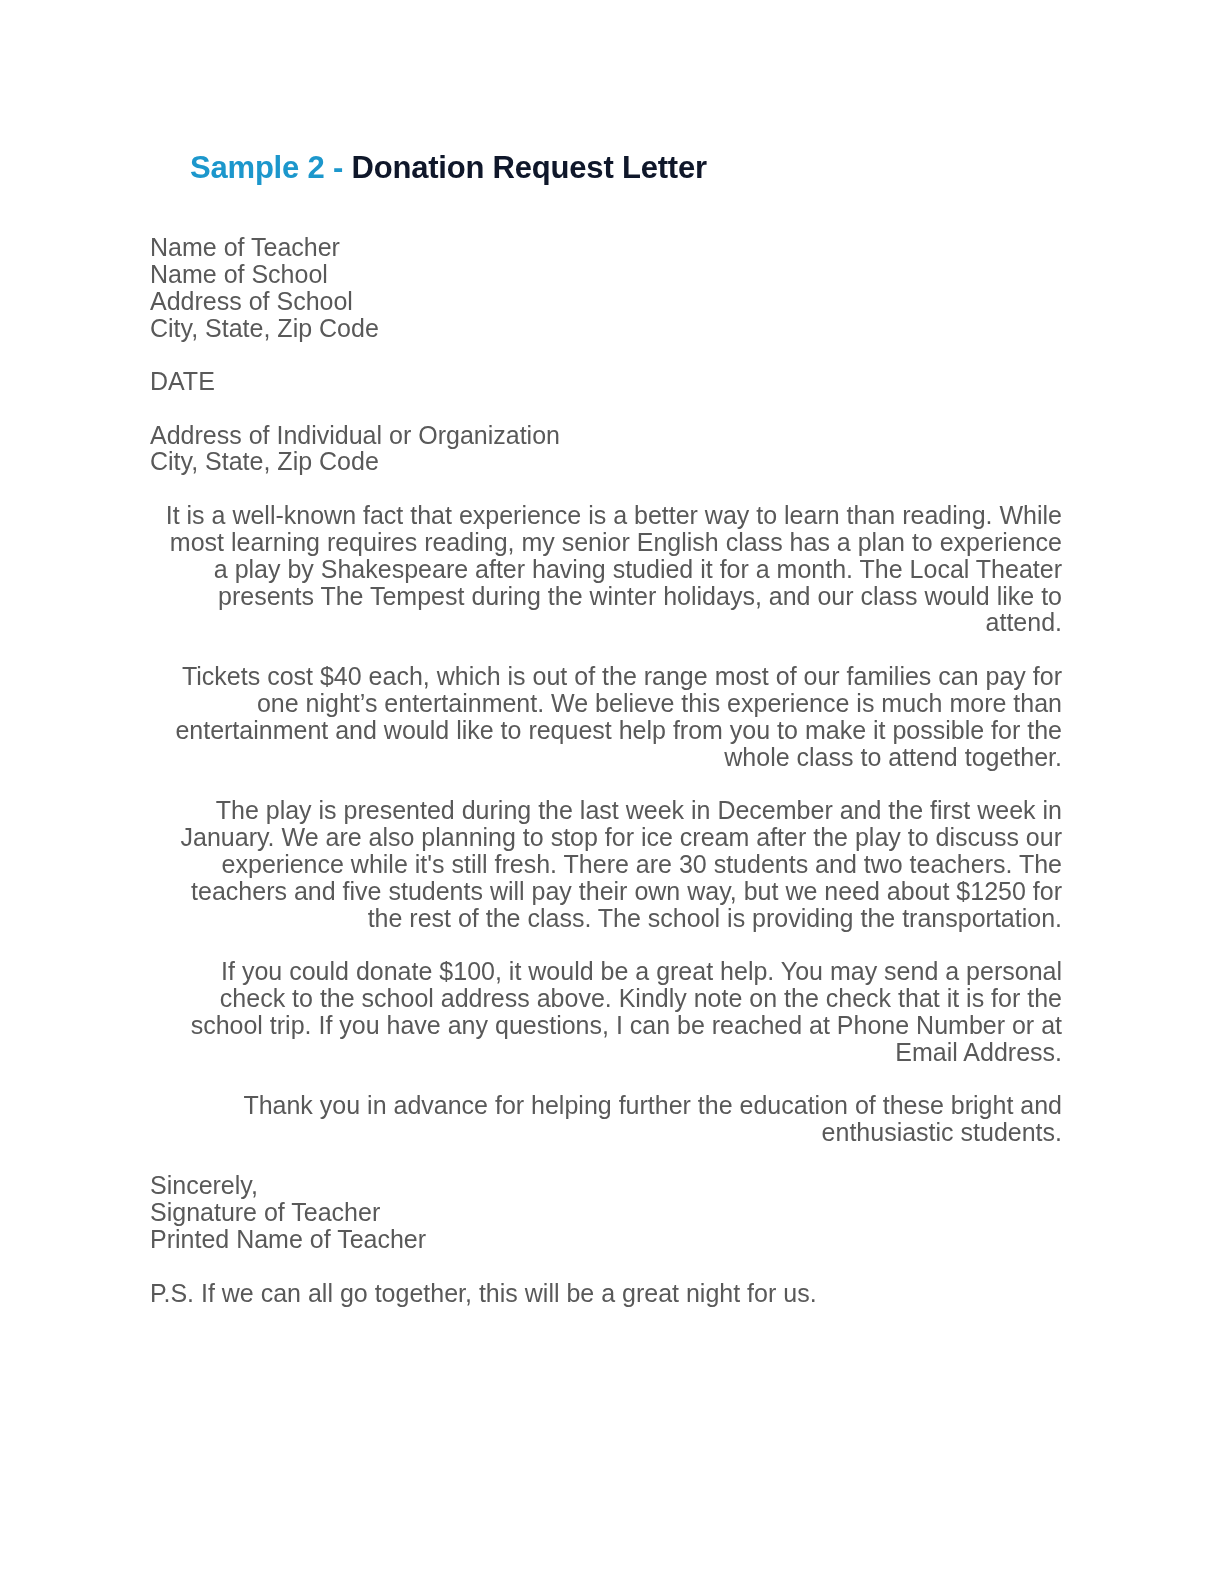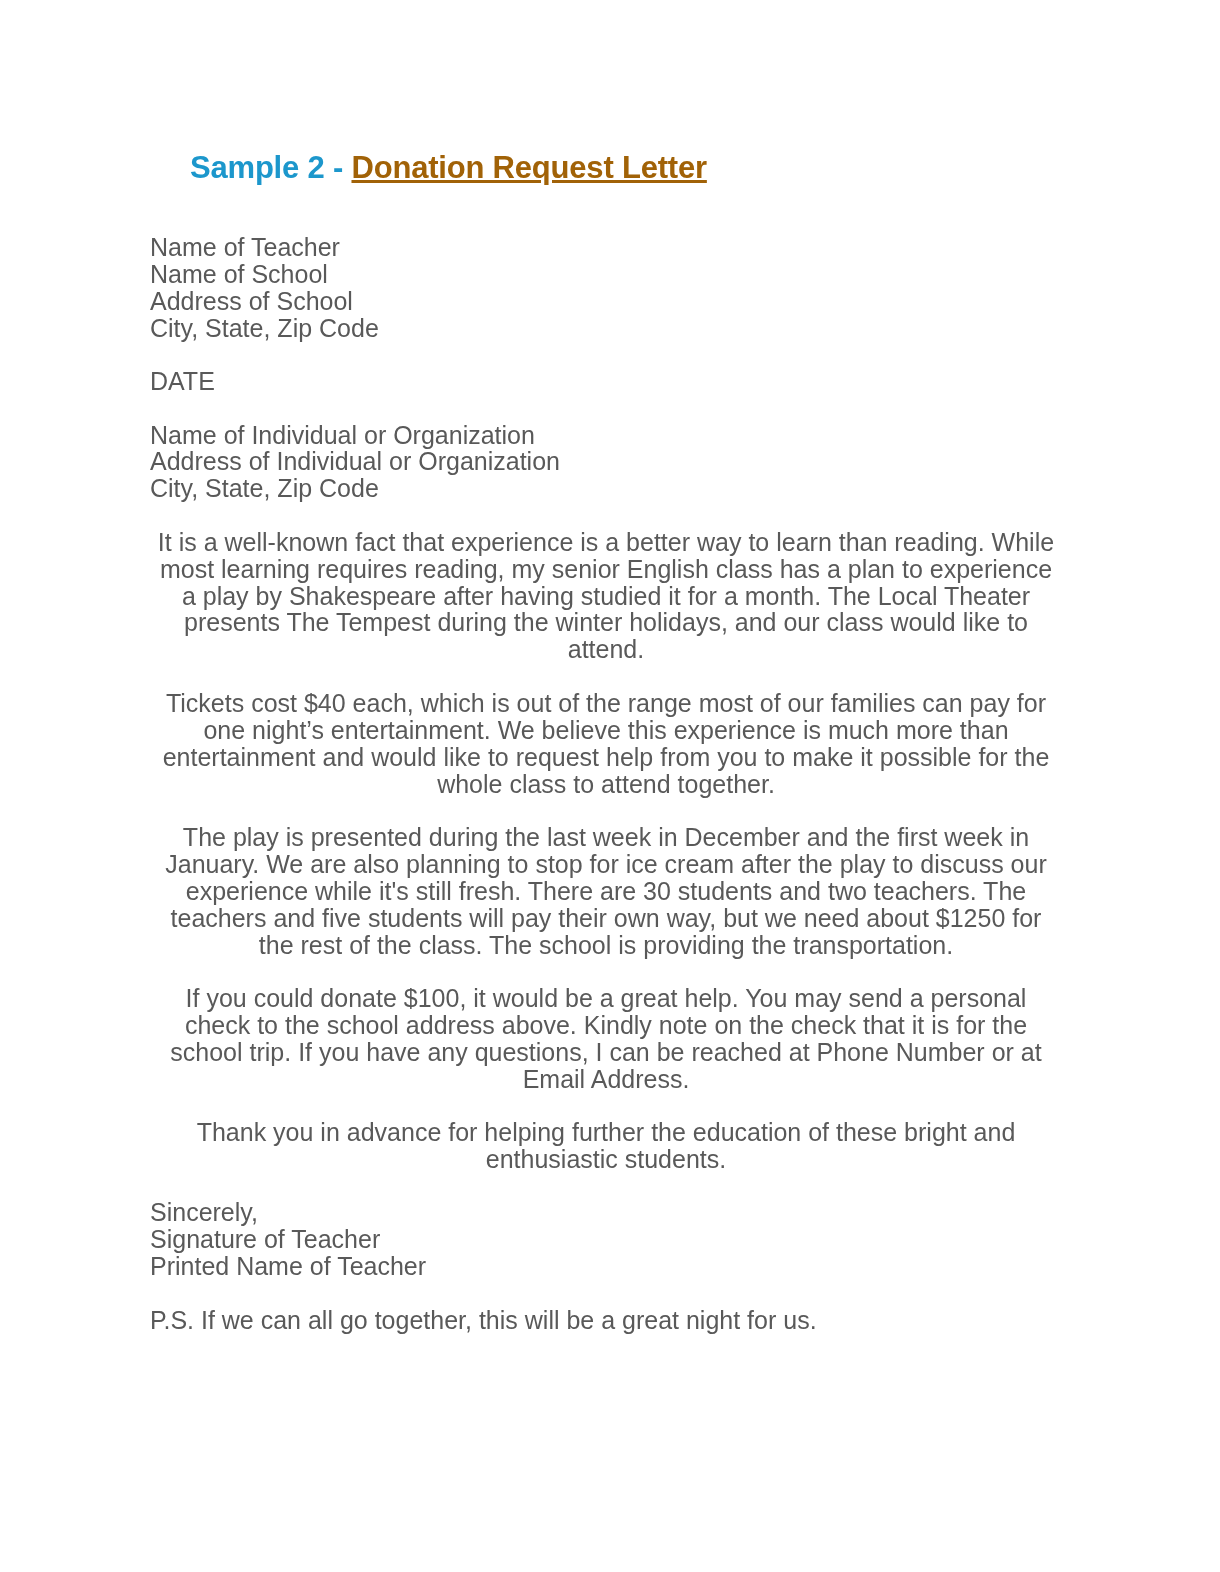--- a/index.html
+++ b/index.html
@@ -27,42 +27,41 @@
     line-height: 40px;
     margin: 0 0 46px 0;
     letter-spacing: -0.2px;
     white-space: nowrap;
   }
   .title-part-primary {
     color: #1C97CC;
     margin-left: 40px;
   }
   .title-part-secondary {
-    color: #a16207;
-    text-decoration: underline;
+    color: #0f172a;
   }
   .letter-body {
     width: 912px;
     color: #595959;
     font-size: 25px;
     line-height: 26.9px;
   }
   .block {
     margin: 0 0 26.5px 0;
   }
   .block:last-child {
     margin-bottom: 16px;
   }
   .line {
     display: block;
     white-space: pre-wrap;
   }
   .para {
     margin: 0 0 26.5px 0;
-    text-align: center;
+    text-align: right;
   }
 </style>
 </head>
 <body>
 
 <div class="page">
 
   <h1 class="doc-title"><span class="title-part-primary">Sample 2 - </span><span class="title-part-secondary">Donation Request Letter</span></h1>
 
   <div class="letter-body">
@@ -72,21 +71,20 @@
       <span class="line">Name of School</span>
       <span class="line">Address of School</span>
       <span class="line">City, State, Zip Code</span>
     </div>
 
     <div class="block">
       <span class="line">DATE</span>
     </div>
 
     <div class="block">
-      <span class="line">Name of Individual or Organization</span>
       <span class="line">Address of Individual or Organization</span>
       <span class="line">City, State, Zip Code</span>
     </div>
 
 
     <p class="para">It is a well-known fact that experience is a better way to learn than reading. While most learning requires reading, my senior English class has a plan to experience a play by Shakespeare after having studied it for a month. The Local Theater presents The Tempest during the winter holidays, and our class would like to attend.</p>
     <p class="para">Tickets cost $40 each, which is out of the range most of our families can pay for one night’s entertainment. We believe this experience is much more than entertainment and would like to request help from you to make it possible for the whole class to attend together.</p>
     <p class="para">The play is presented during the last week in December and the first week in January. We are also planning to stop for ice cream after the play to discuss our experience while it's still fresh. There are 30 students and two teachers. The teachers and five students will pay their own way, but we need about $1250 for the rest of the class. The school is providing the transportation.</p>
     <p class="para">If you could donate $100, it would be a great help. You may send a personal check to the school address above. Kindly note on the check that it is for the school trip. If you have any questions, I can be reached at Phone Number or at Email Address.</p>
     <p class="para">Thank you in advance for helping further the education of these bright and enthusiastic students.</p>

